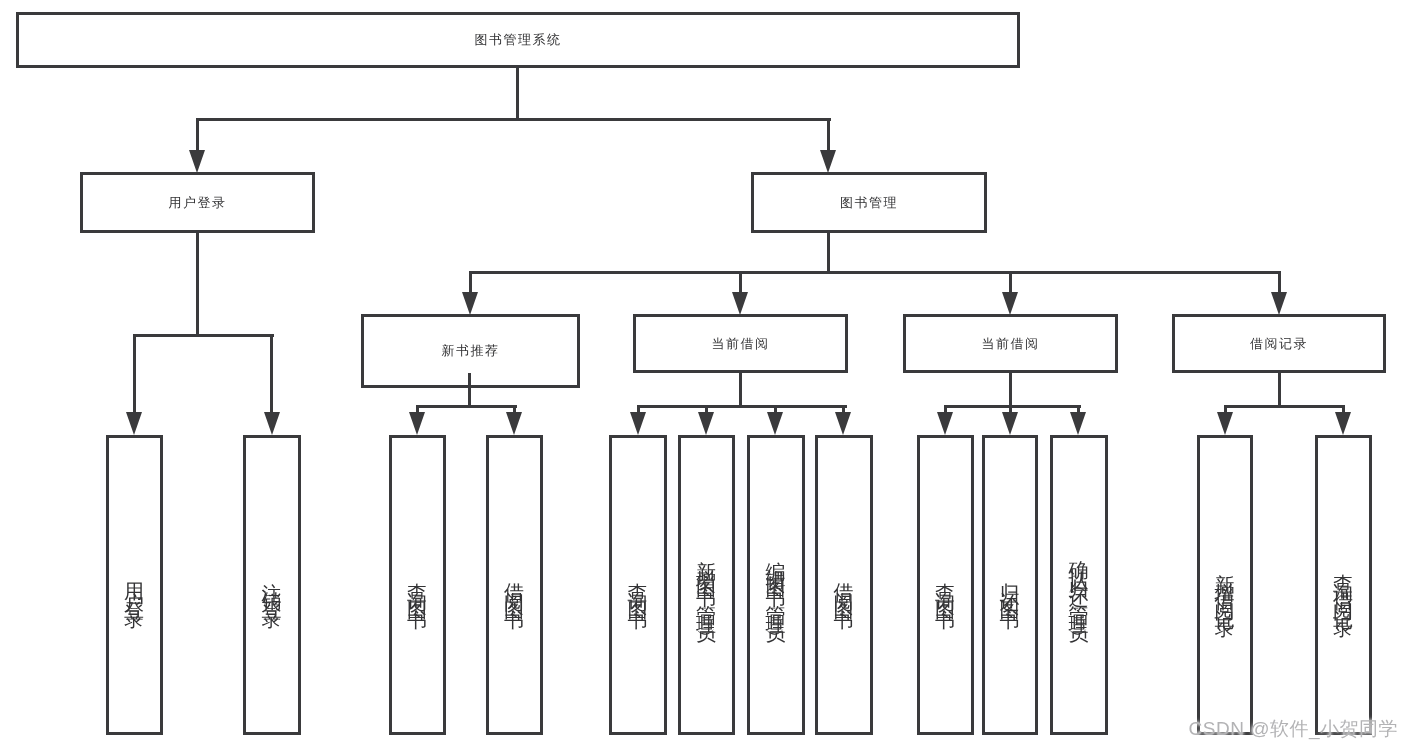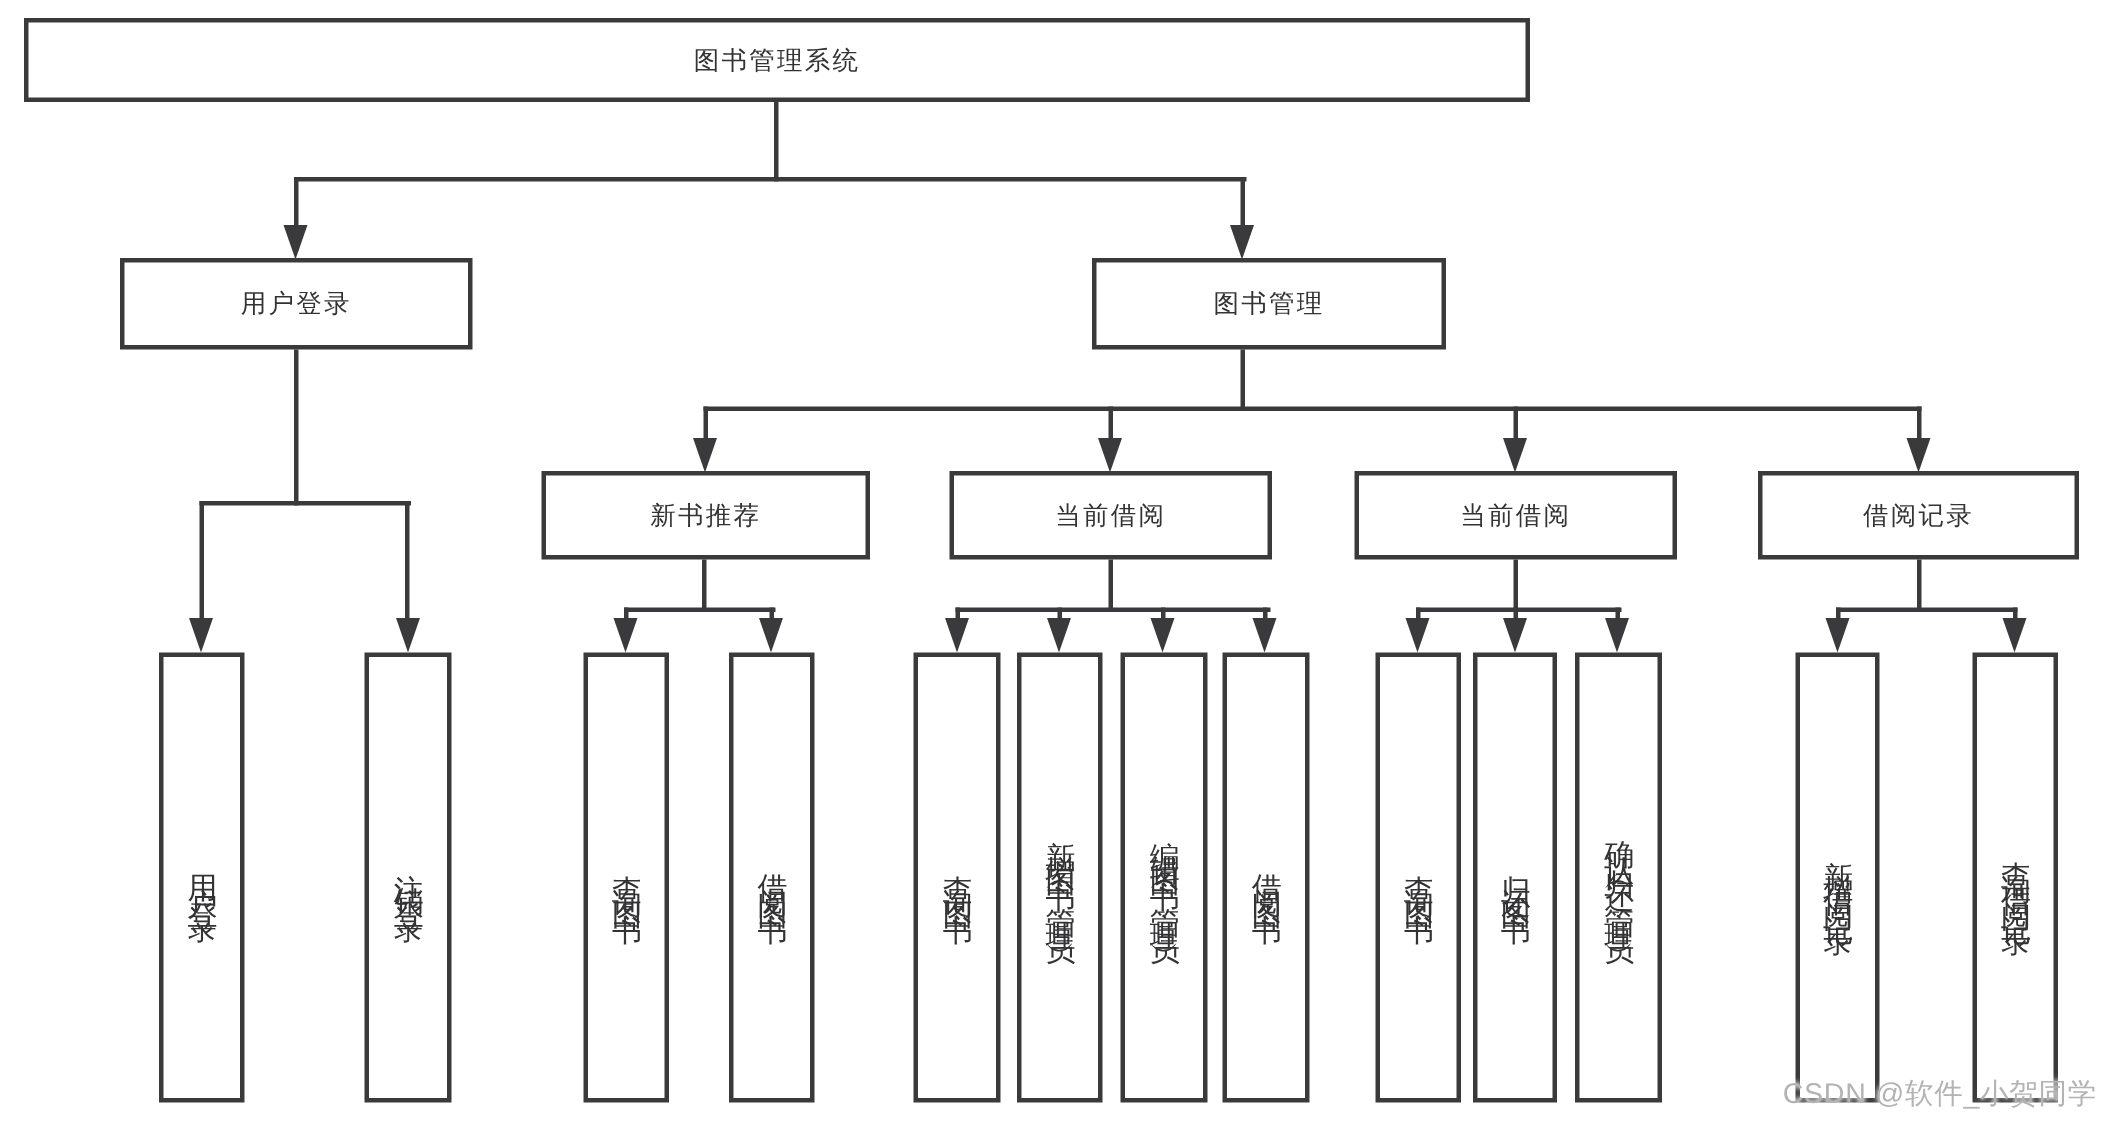--- a/index.html
+++ b/index.html
@@ -8,21 +8,21 @@
     width:1405px; height:747px;
     font-family:"Liberation Sans", sans-serif;
     position:relative; overflow:hidden;
     color:#313133;
   }
   .canvas { position:absolute; left:0; top:0; width:1405px; height:747px; }
   .node {
     position:absolute; background:#fff;
     border:3px solid #3a3a3c;
     display:flex; align-items:center; justify-content:center;
-    font-size:17px; letter-spacing:1.5px; color:#333335;
+    font-size:13px; letter-spacing:1.5px; color:#333335;
     white-space:nowrap;
   }
   .leaf {
     position:absolute; background:#fff;
     border:3px solid #3a3a3c;
     display:flex; align-items:center; justify-content:center;
     writing-mode:vertical-rl;
     font-size:20px; letter-spacing:9px; color:#333335;
     line-height:1;
   }
@@ -54,21 +54,21 @@
   <div class="vline" style="left:516px; top:68px;  height:53px;"></div>
   <div class="hline" style="left:196px; top:118px; width:635px;"></div>
   <div class="vline" style="left:196px; top:118px; height:35px;"></div>
   <div class="arrow" style="left:189px; top:150px;"></div>
   <div class="vline" style="left:827px; top:118px; height:35px;"></div>
   <div class="arrow" style="left:820px; top:150px;"></div>
 
   <div class="node" style="left:80px; top:172px; width:235px; height:61px;">
     <span>用户登录</span>
   </div>
-  <div class="node" style="left:728px; top:172px; width:236px; height:61px;">
+  <div class="node" style="left:751px; top:172px; width:236px; height:61px;">
     <span>图书管理</span>
   </div>
 
   <div class="vline" style="left:196px; top:233px; height:104px;"></div>
   <div class="hline" style="left:133px; top:334px; width:141px;"></div>
   <div class="vline" style="left:133px; top:334px; height:82px;"></div>
   <div class="arrow" style="left:126px; top:412px;"></div>
   <div class="vline" style="left:270px; top:334px; height:82px;"></div>
   <div class="arrow" style="left:264px; top:412px;"></div>
 
@@ -76,21 +76,21 @@
   <div class="hline" style="left:469px;  top:271px; width:812px;"></div>
   <div class="vline" style="left:469px;  top:271px; height:24px;"></div>
   <div class="arrow" style="left:462px;  top:292px;"></div>
   <div class="vline" style="left:739px;  top:271px; height:24px;"></div>
   <div class="arrow" style="left:732px;  top:292px;"></div>
   <div class="vline" style="left:1009px; top:271px; height:24px;"></div>
   <div class="arrow" style="left:1002px; top:292px;"></div>
   <div class="vline" style="left:1278px; top:271px; height:24px;"></div>
   <div class="arrow" style="left:1271px; top:292px;"></div>
 
-  <div class="node" style="left:361px; top:314px; width:219px; height:59px;">
+  <div class="node" style="left:361px; top:314px; width:219px; height:74px;">
     <span>新书推荐</span>
   </div>
   <div class="node" style="left:633px; top:314px; width:215px; height:59px;">
     <span>当前借阅</span>
   </div>
   <div class="node" style="left:1172px; top:314px; width:214px; height:59px;">
     <span>借阅记录</span>
   </div>
   <div class="node" style="left:903px; top:314px; width:215px; height:59px;">
     <span>当前借阅</span>

